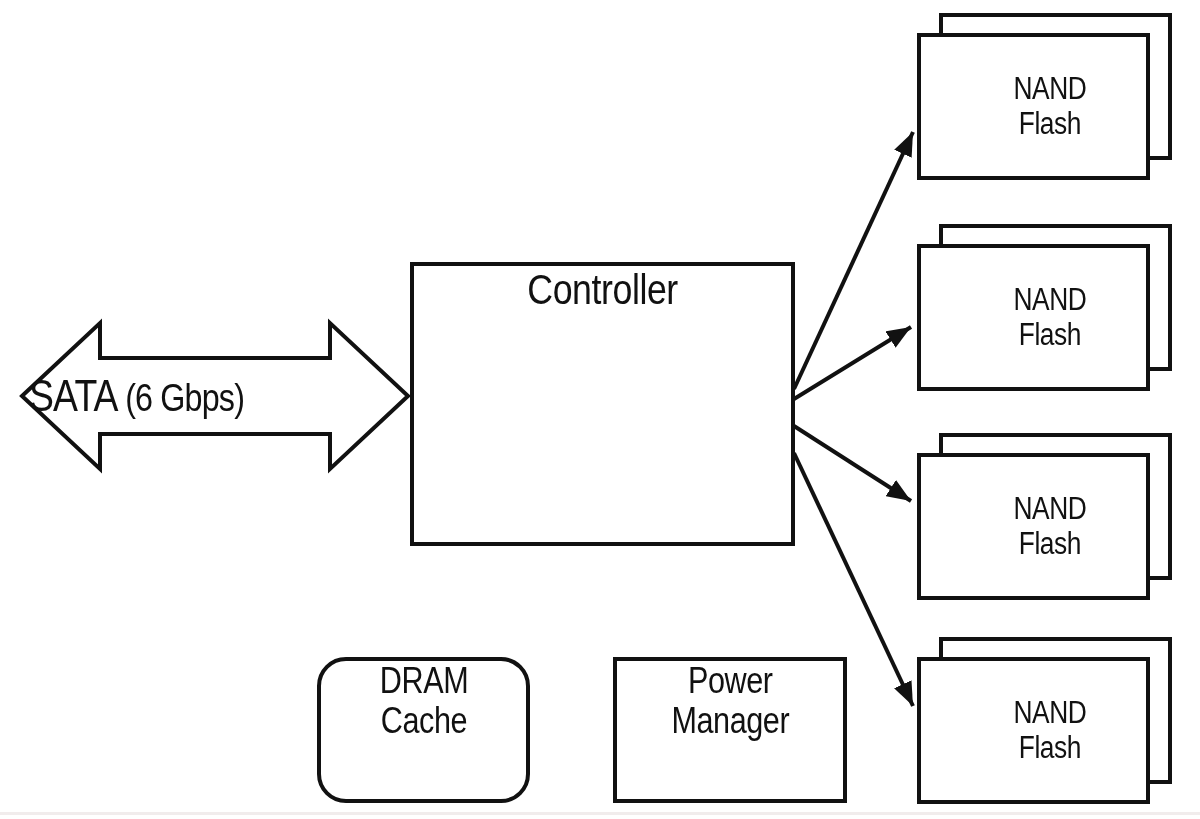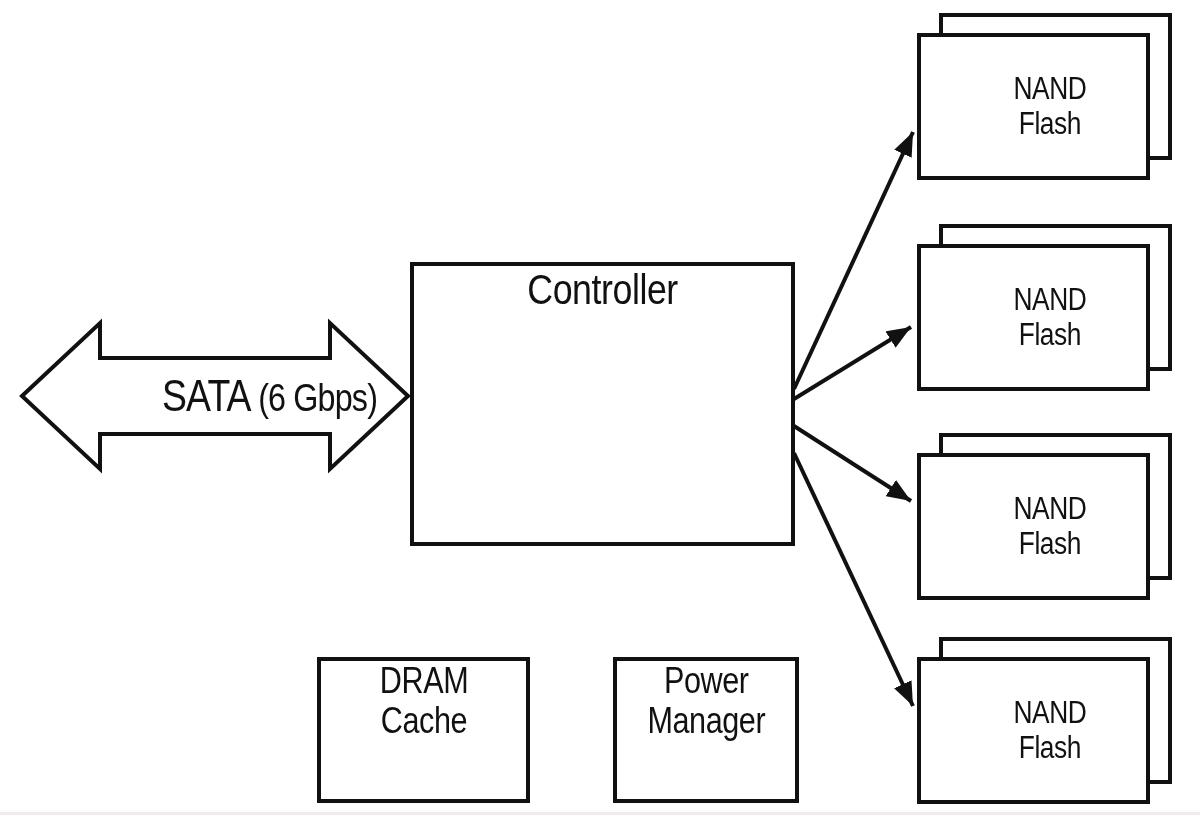--- a/index.html
+++ b/index.html
@@ -34,22 +34,22 @@
     white-space:nowrap;
     letter-spacing:-0.5px;
   }
   .label span{display:block;}
 
   
   .controller{left:410px;top:262px;width:385px;height:284px;}
   .controller .label{font-size:42px;}
 
   
-  .dram{left:317px;top:657px;width:213px;height:146px;}
-  .power{left:613px;top:657px;width:186px;height:146px;}
+  .dram{left:317px;top:657px;width:213px;height:146px;border-radius:29px;}
+  .power{left:613px;top:657px;width:234px;height:146px;}
   .dram .label,.power .label{font-size:36px;}
 
   
   .nand-stack{position:absolute;width:255px;height:167px;}
   .stack-1{left:917px;top:13px;}
   .stack-2{left:917px;top:224px;}
   .stack-3{left:917px;top:433px;}
   .stack-4{left:917px;top:637px;}
   .nand-back{
     position:absolute;left:22px;top:0;width:233px;height:147px;
@@ -58,21 +58,21 @@
   .nand-front{
     position:absolute;left:0;top:20px;width:233px;height:147px;
     box-sizing:border-box;border:4px solid var(--ink);background:var(--background);
     display:flex;align-items:center;justify-content:center;text-align:center;padding-left:32px;
   }
   .nand-front .label{font-size:31px;}
 
   
   .sata-label-wrap{
     position:absolute;left:10px;top:358px;width:386px;height:76px;
-    display:flex;align-items:center;justify-content:flex-end;
+    display:flex;align-items:center;justify-content:flex-start;
     pointer-events:none;
   }
   .sata-label-wrap .label{font-size:44px;letter-spacing:-1px;}
   .sata-label-wrap .speed{font-size:38px;}
 
   
   .baseline-rule{
     position:absolute;left:0;top:812px;width:1200px;height:3px;
     background:var(--baseline_rule);
   }

